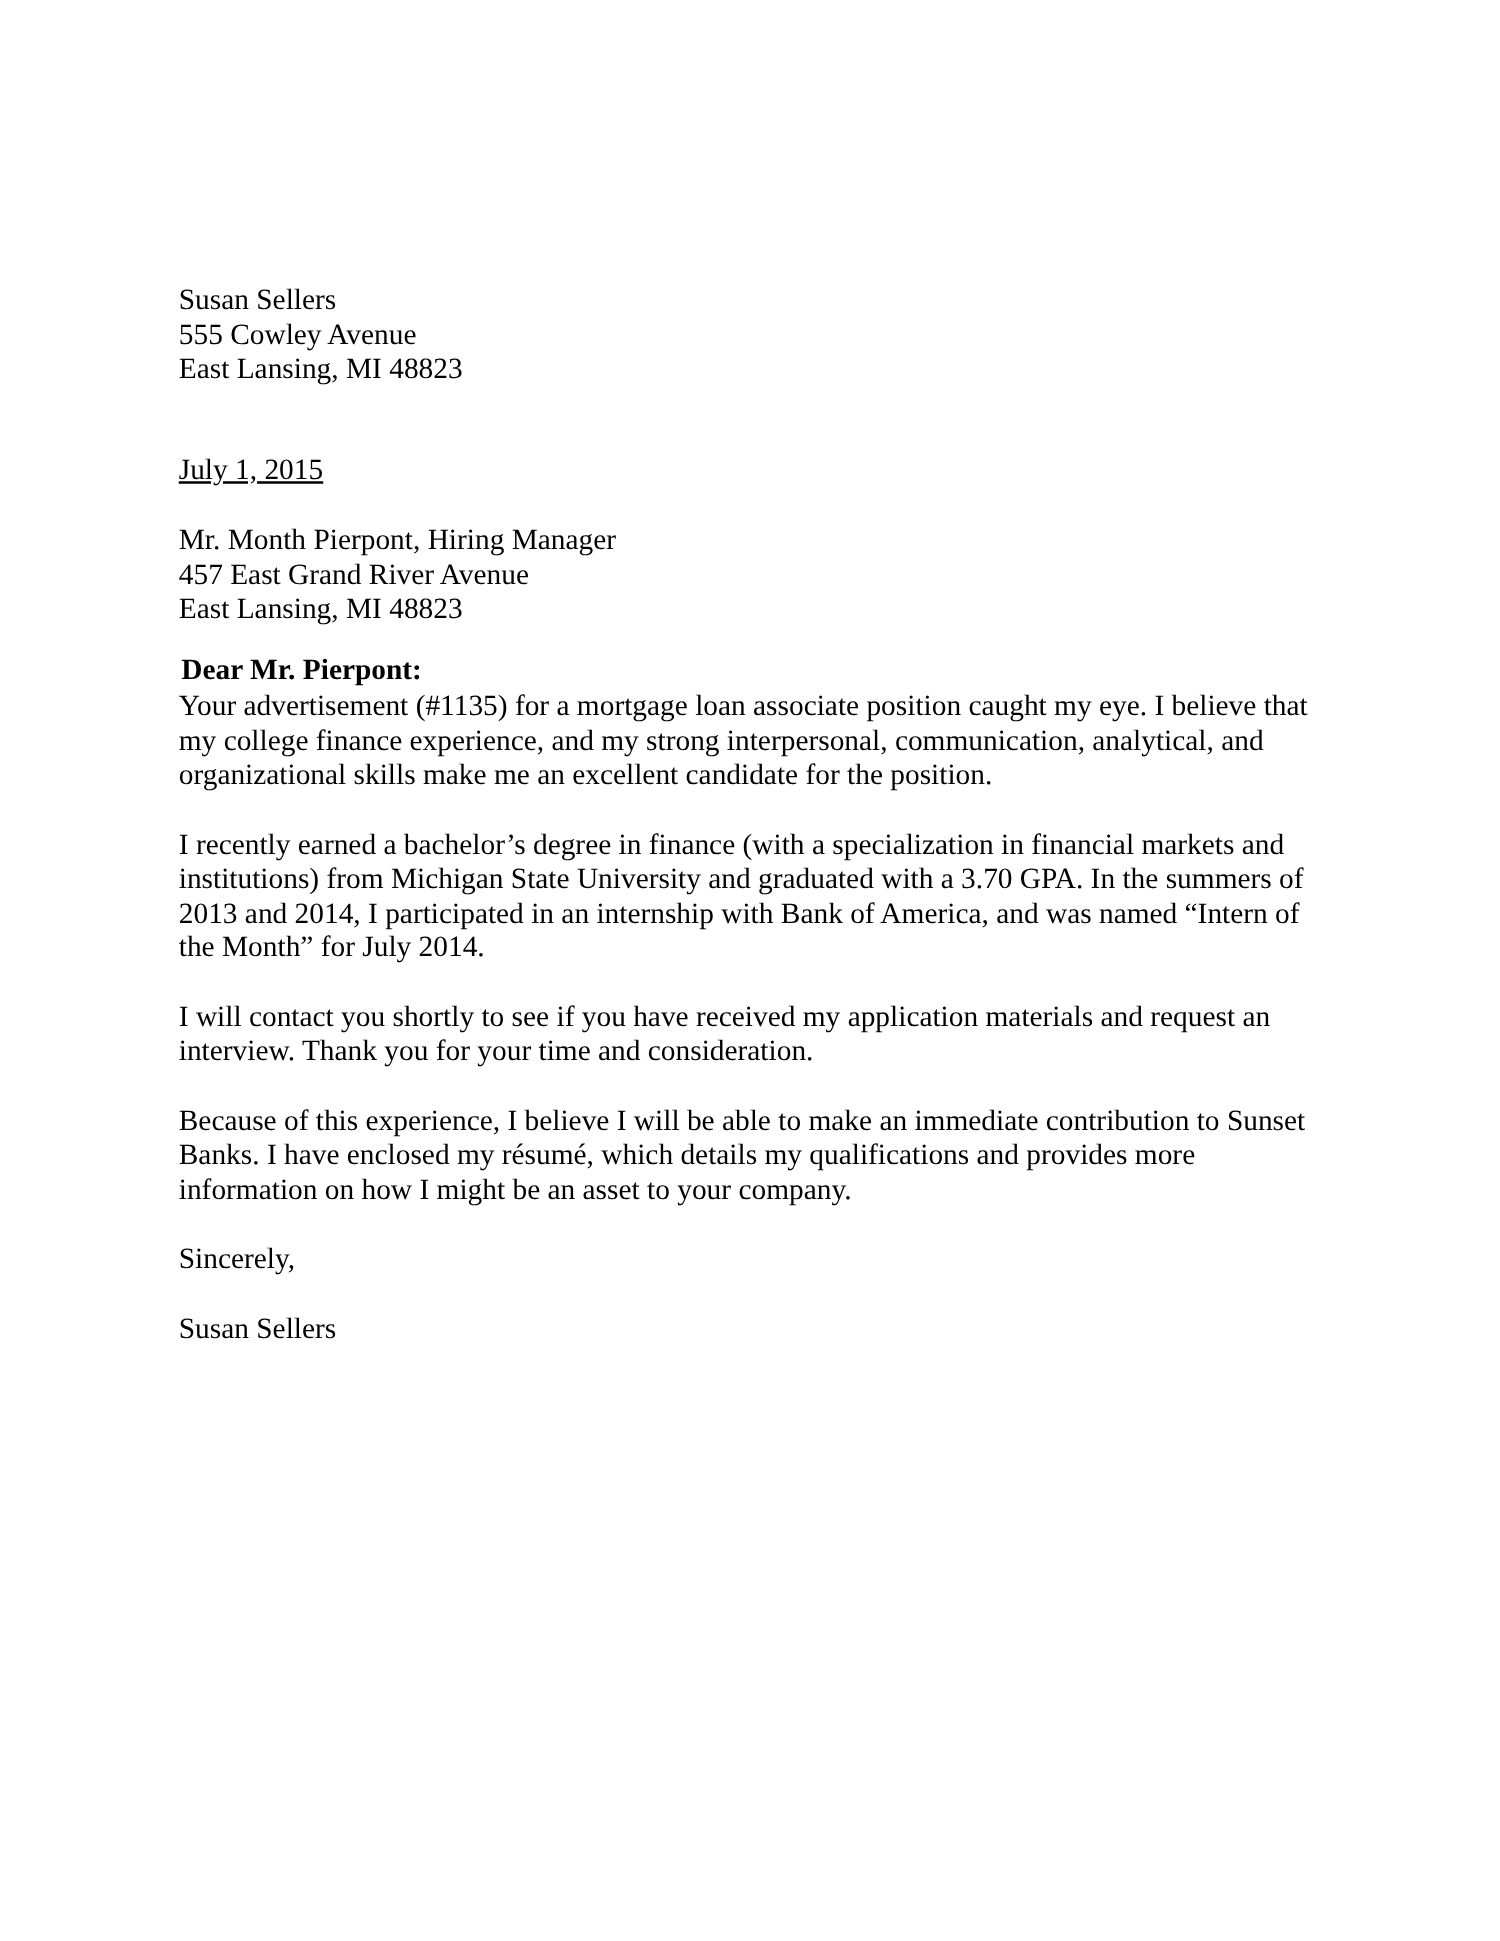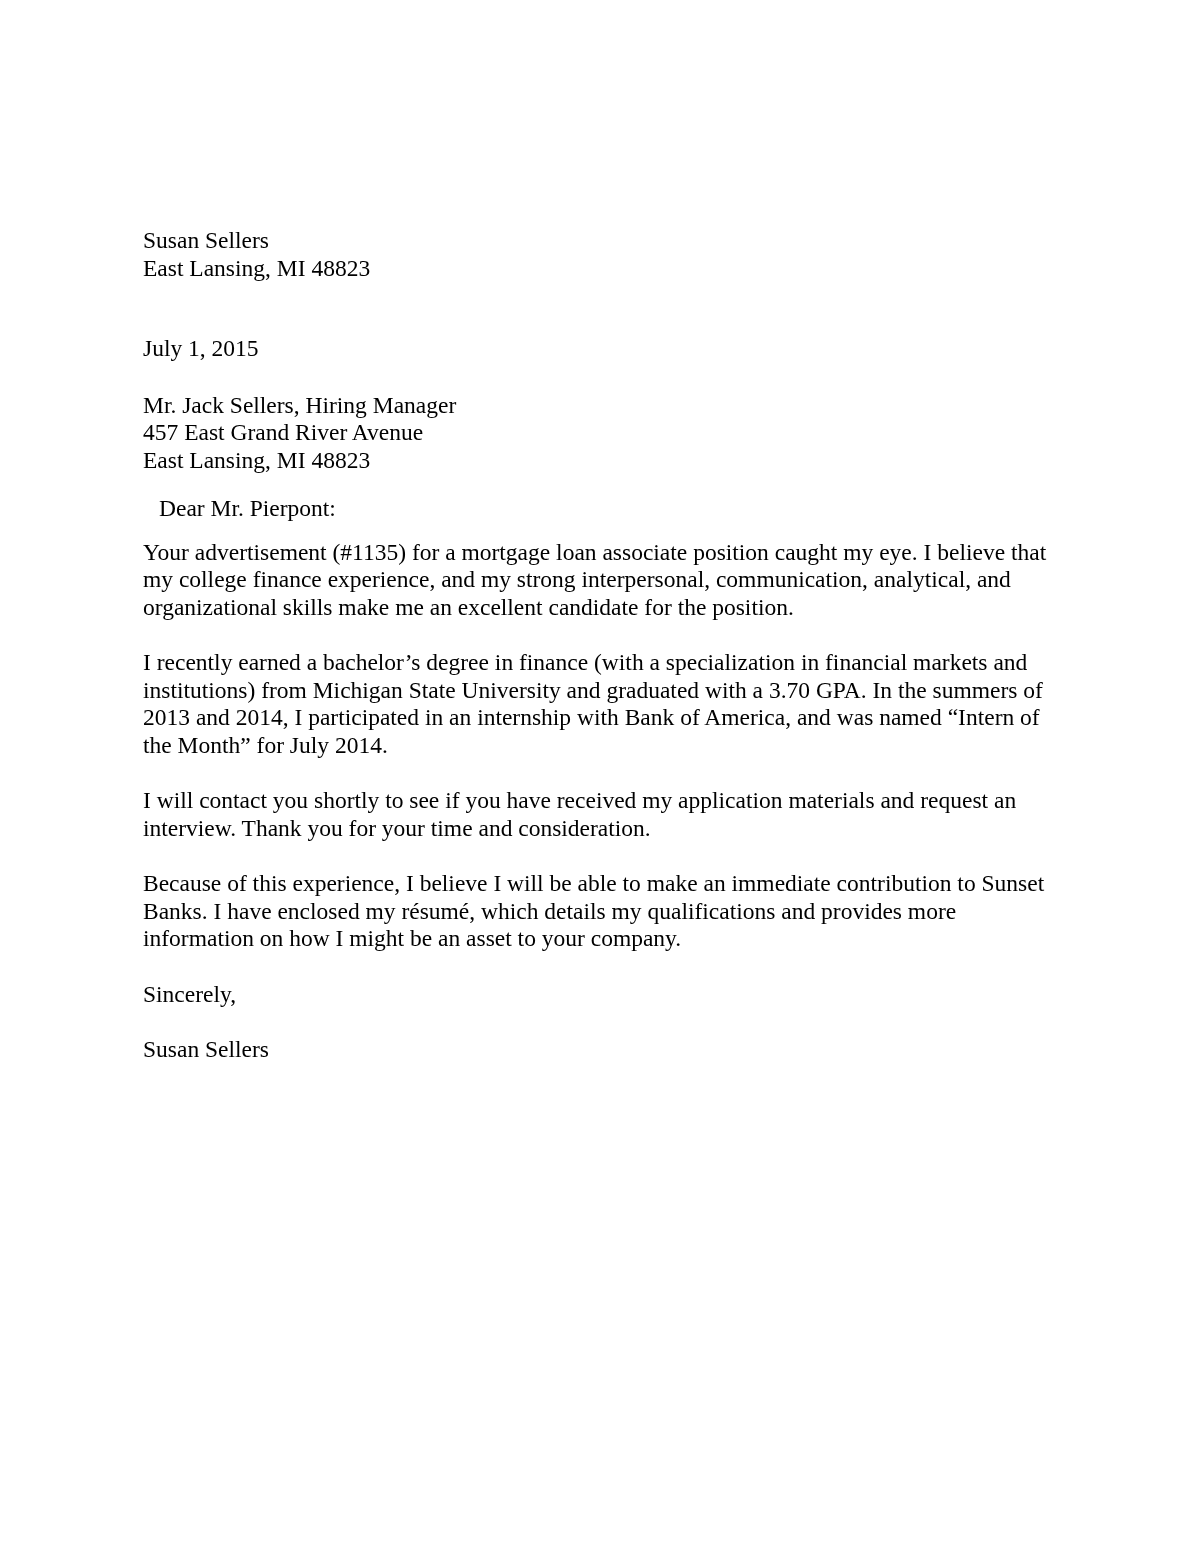--- a/index.html
+++ b/index.html
@@ -16,45 +16,46 @@
     padding: 227px 150px 0 143px;
     font-family: "Liberation Serif", "DejaVu Serif", serif;
     font-size: 23.5px;
     line-height: 27.5px;
     color: #000000;
     overflow: hidden;
   }
   .block { margin: 0; }
   .block div { white-space: nowrap; }
   .sender-block    { margin-bottom: 53px; }
-  .date-line       { margin-bottom: 29px; }
+  .date-line       { margin-bottom: 29px; text-decoration: underline; }
   .recipient-block { margin-bottom: 21px; }
-  .salutation      { margin: 16px; }
+  .salutation      { margin: 2px; font-weight: bold; }
   p.para {
     margin: 0 0 28px 0;
     max-width: 907px;
   }
   p.para.first { margin-top: 0; }
   .closing   { margin: 0 0 28px 0; }
   .signature { margin: 0; }
 </style>
 </head>
 <body>
 
 <div class="page">
 
   <div class="block sender-block">
     <div>Susan Sellers</div>
+    <div>555 Cowley Avenue</div>
     <div>East Lansing, MI 48823</div>
   </div>
 
   <div class="block date-line">July 1, 2015</div>
 
   <div class="block recipient-block">
-    <div>Mr. Jack Sellers, Hiring Manager</div>
+    <div>Mr. Month Pierpont, Hiring Manager</div>
     <div>457 East Grand River Avenue</div>
     <div>East Lansing, MI 48823</div>
   </div>
 
   <div class="salutation">Dear Mr. Pierpont:</div>
 
   <p class="para first">Your advertisement (#1135) for a mortgage loan associate position caught my eye. I believe that my college finance experience, and my strong interpersonal, communication, analytical, and organizational skills make me an excellent candidate for the position.</p>
   <p class="para">I recently earned a bachelor’s degree in finance (with a specialization in financial markets and institutions) from Michigan State University and graduated with a 3.70 GPA. In the summers of 2013 and 2014, I participated in an internship with Bank of America, and was named “Intern of the Month” for July 2014.</p>
   <p class="para">I will contact you shortly to see if you have received my application materials and request an interview. Thank you for your time and consideration.</p>
   <p class="para">Because of this experience, I believe I will be able to make an immediate contribution to Sunset Banks. I have enclosed my résumé, which details my qualifications and provides more information on how I might be an asset to your company.</p>

